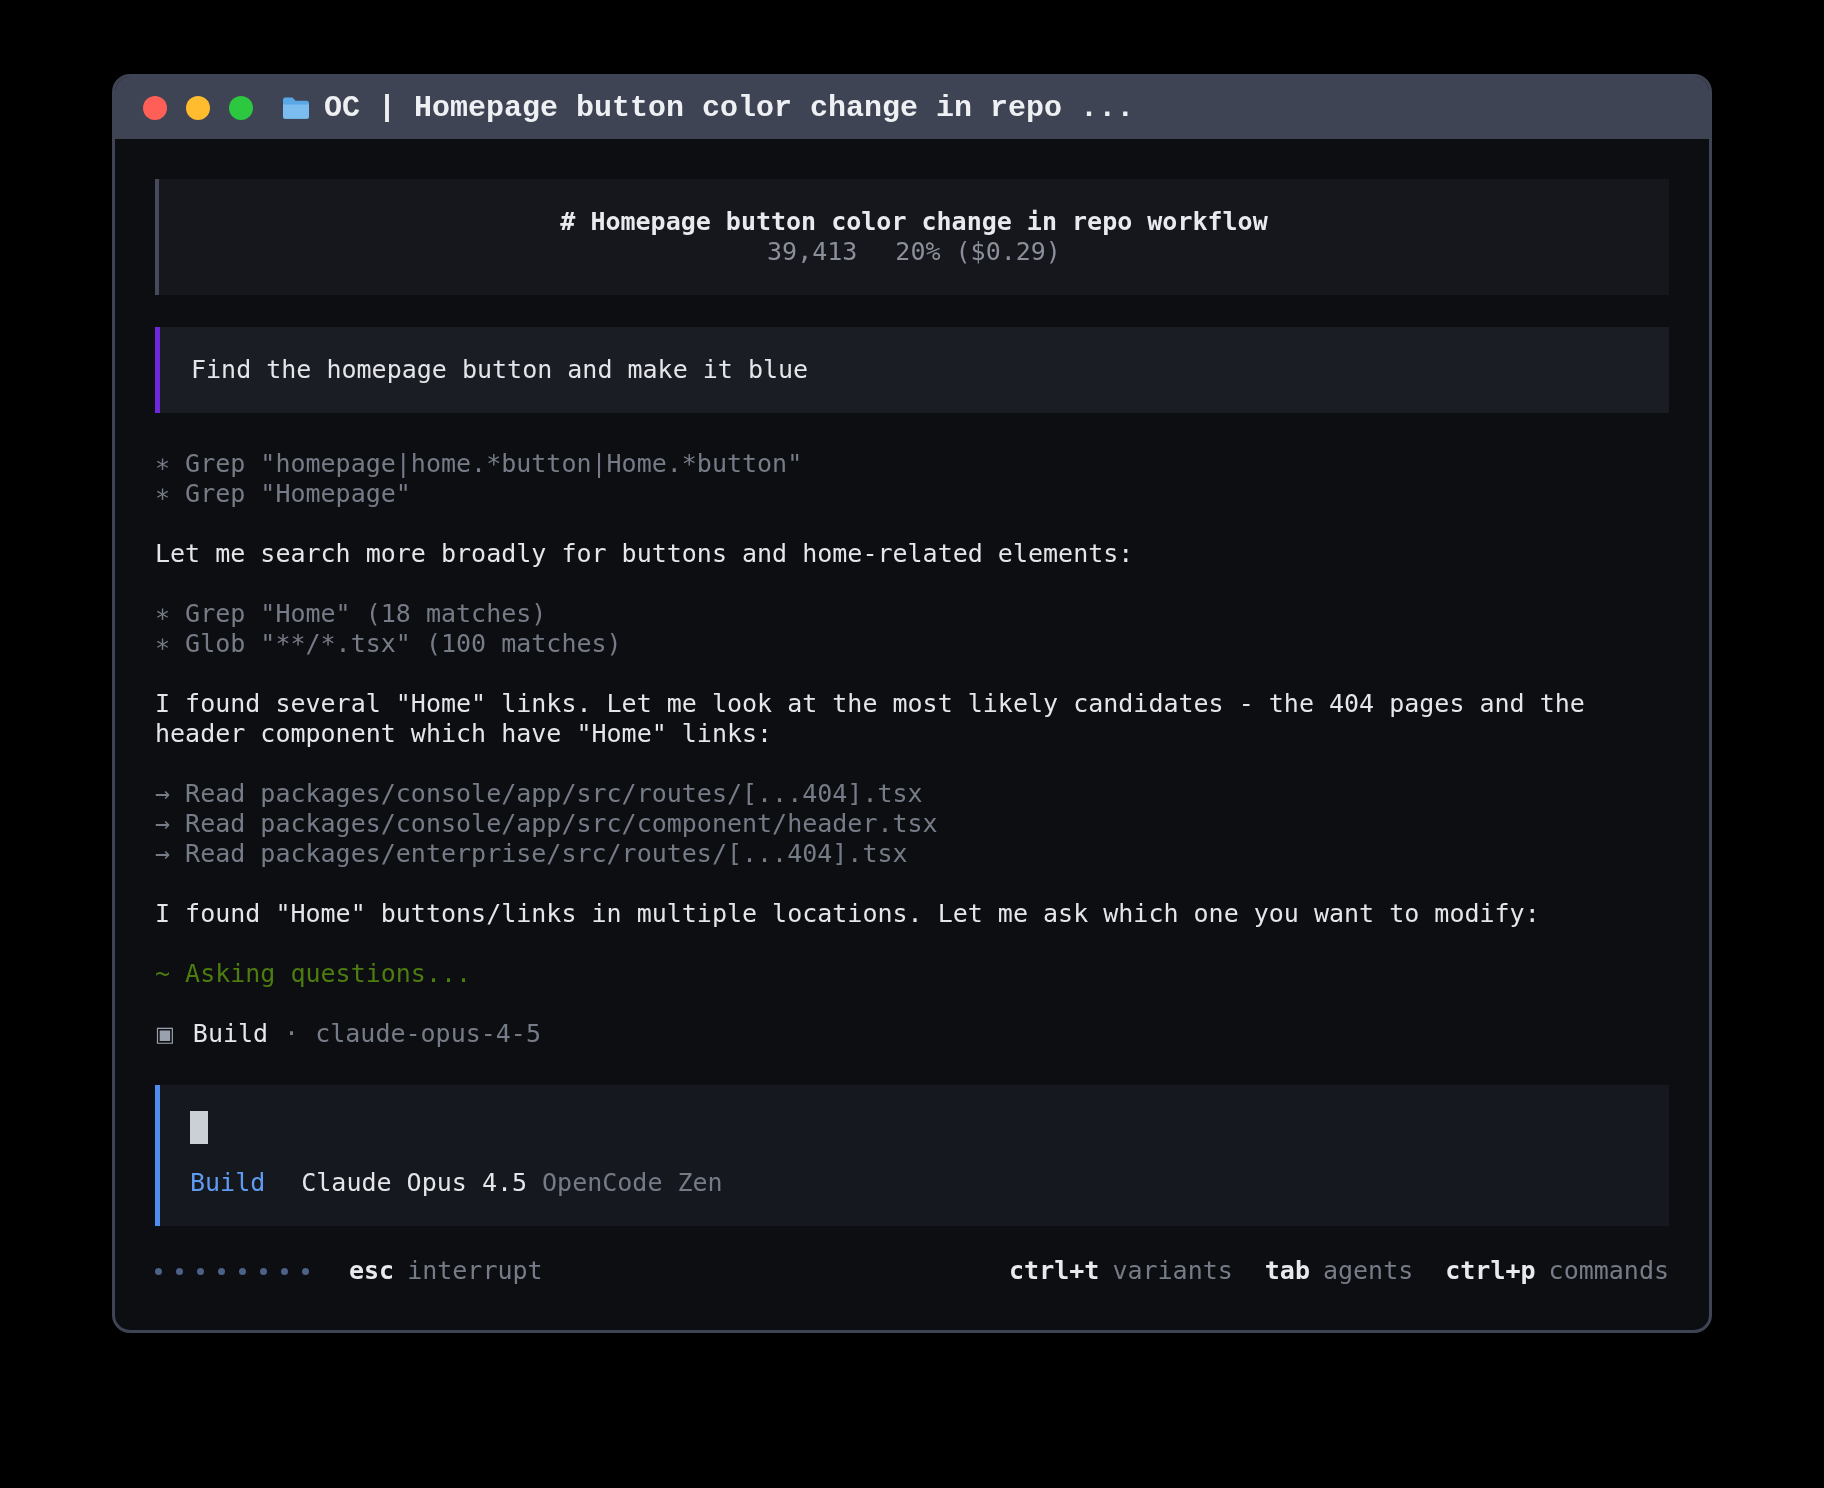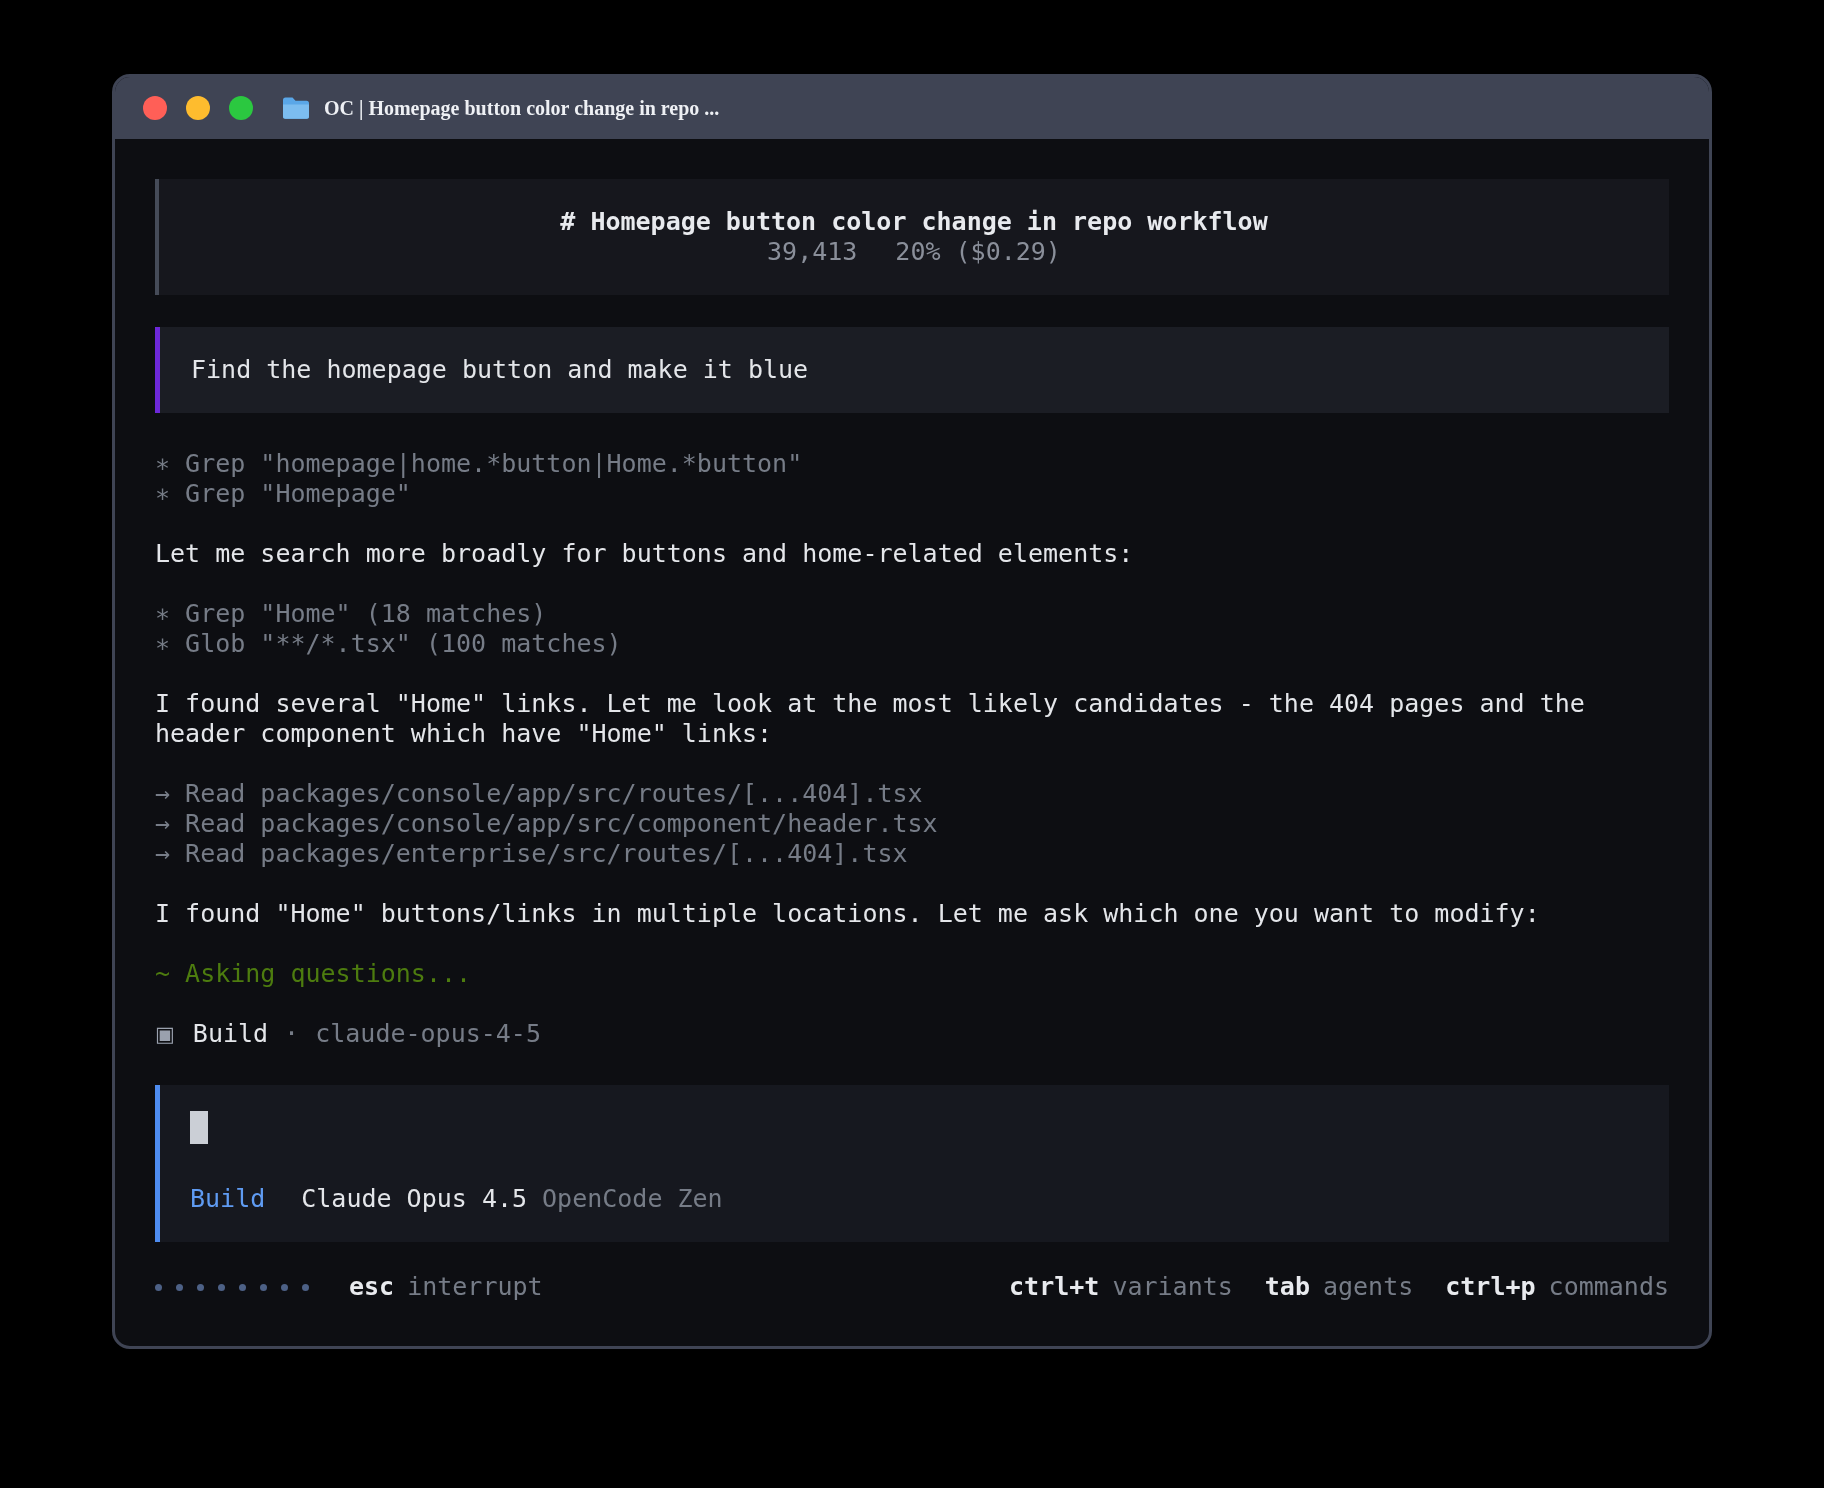--- a/index.html
+++ b/index.html
@@ -27,23 +27,23 @@
     padding: 0 28px;
   }
   .lights { display: flex; gap: 19px; margin-right: 28px; }
   .light { width: 24px; height: 24px; border-radius: 50%; }
   .light.red    { background: #ff5f57; }
   .light.yellow { background: #febc2e; }
   .light.green  { background: #2bc840; }
   .folder-icon { display: inline-flex; margin-right: 13px; }
   .win-title {
     color: #eef0f4;
-    font-family: Liberation Serif, serif;
+    font-family: Liberation Mono, monospace;
     font-weight: bold;
-    font-size: 20px;
+    font-size: 30px;
     white-space: nowrap;
   }
   
   .content { padding: 40px 40px 44px; font-size: 25px; line-height: 30px; }
   .hdr {
     background: #16171d;
     border-left: 4px solid #454b58;
     padding: 28px 32px;
     display: flex;
     justify-content: space-between;
@@ -73,21 +73,21 @@
   .input-block {
     background: #16181f;
     border-left: 5px solid #4e8cf0;
     margin-top: 36px;
     padding: 26px 30px 28px;
   }
   .cursor { display: inline-block; width: 18px; height: 33px; background: #cbcfd6; vertical-align: middle; }
   .model-line { margin-top: 24px; display: flex; align-items: baseline; }
   .mode-label { color: #5f9bf2; margin-right: 36px; }
   .model-label { color: #e4e6ea; }
-  .provider-label { color: #767c87; margin-left: 15px; margin-top: 16px; }
+  .provider-label { color: #767c87; margin-left: 15px; }
   
   .footer { display: flex; align-items: center; margin-top: 30px; }
   .dots { display: flex; gap: 14px; margin-right: 40px; align-items: center; }
   .dot { width: 7px; height: 7px; border-radius: 50%; background: #4d6186; }
   .key  { color: #e8eaee; font-weight: bold; }
   .hint { color: #767c87; }
   .left-shortcut { display: flex; gap: 13px; align-items: baseline; }
   .shortcuts { margin-left: auto; display: flex; gap: 32px; }
   .shortcut { display: flex; gap: 13px; align-items: baseline; }
 </style>

